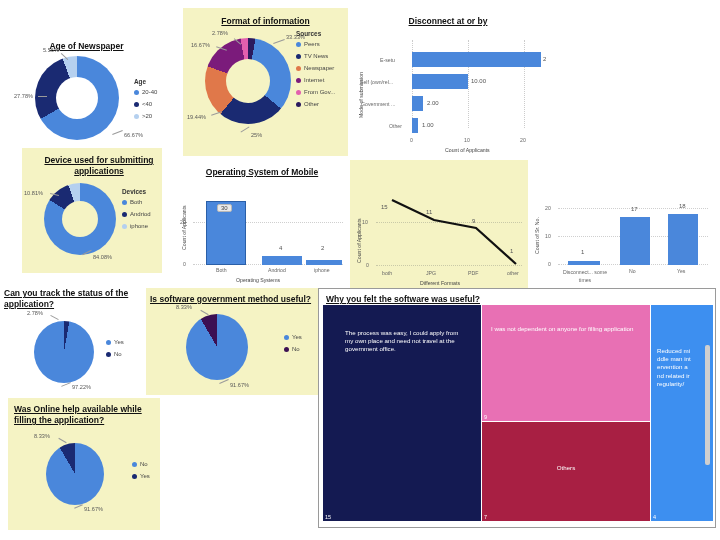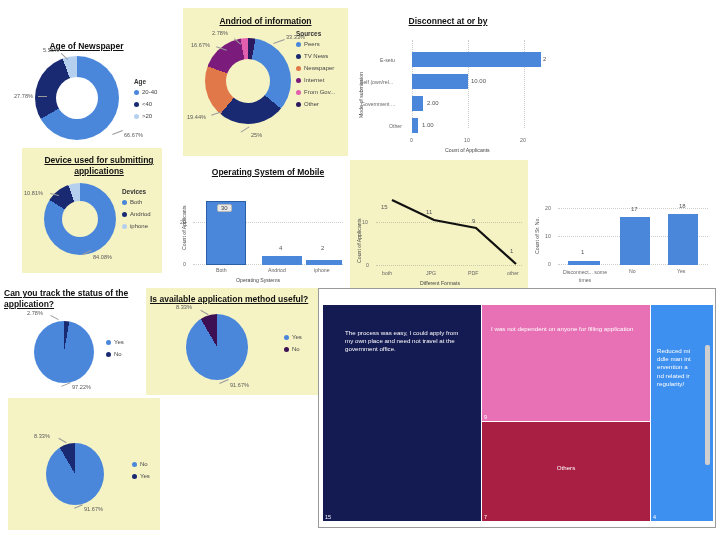--- a/index.html
+++ b/index.html
@@ -74,21 +74,21 @@
           <span>&lt;40</span>
         </div>
       <div class="lgr">
           <span class="dot" style="background:#b5d0ef"></span>
           <span>&gt;20</span>
         </div>
     </div>
   </div>
 
   <div class="panel bg-cream" style="left:183px;top:8px;width:165px;height:148px;">
-    <div class="ptitle" style="position:absolute;left:0;top:5px;width:165px;">Andriod of information</div>
+    <div class="ptitle" style="position:absolute;left:0;top:5px;width:165px;">Format of information</div>
 
     <div class="donut" style="left:22px;top:30px;width:86px;height:86px;background:conic-gradient(from 10deg,#4a87db 0deg 120deg,#1a2a72 120deg 210deg,#e0784a 210deg 280deg,#7b1b7b 280deg 340deg,#e25fae 340deg 350deg,#2b1a5e 350deg 360deg);"></div>
     <div style="position:absolute;left:43px;top:51px;width:44px;height:44px;border-radius:50%;background:#f5f3c4;"></div>
 
     <div class="pct-lbl" style="left:29px;top:22px;">2.78%</div>
     <div class="leader" style="left:50px;top:33px;width:9px;transform:rotate(40deg);"></div>
     <div class="pct-lbl" style="left:8px;top:34px;">16.67%</div>
     <div class="leader" style="left:33px;top:40px;width:11px;transform:rotate(18deg);"></div>
     <div class="pct-lbl" style="left:103px;top:26px;">33.33%</div>
     <div class="leader" style="left:90px;top:33px;width:12px;transform:rotate(-20deg);"></div>
@@ -180,21 +180,21 @@
           <span>Andriod</span>
         </div>
       <div class="lgr">
           <span class="dot" style="background:#b5d0ef"></span>
           <span>iphone</span>
         </div>
     </div>
   </div>
 
   <div class="panel bg-white" style="left:176px;top:160px;width:172px;height:125px;">
-    <div class="ptitle" style="position:absolute;left:0;top:4px;width:172px;margin-left:6px;">Operating System of Mobile</div>
+    <div class="ptitle" style="position:absolute;left:0;top:4px;width:172px;">Operating System of Mobile</div>
 
     <div class="axis-title vert" style="left:5px;top:90px;">Count of Applicants</div>
 
     <div class="gridline" style="left:17px;top:104px;width:150px;"></div>
     <div class="gridline" style="left:17px;top:62px;width:150px;"></div>
     <div class="axis-lbl" style="left:7px;top:101px;">0</div>
     <div class="axis-lbl" style="left:4px;top:59px;">20</div>
 
     <div class="bar" style="left:30px;top:41px;width:40px;height:64px;border:1px solid #2a5fa8;"></div>
     <div style="position:absolute;left:41px;top:44px;background:#e9e9e9;border:1px solid #b8b8b8;border-radius:2px;padding:0 3px;font-size:6px;color:#444;">30</div>
@@ -277,21 +277,21 @@
           <span>Yes</span>
         </div>
       <div class="lgr">
           <span class="dot" style="background:#1a2a72"></span>
           <span>No</span>
         </div>
     </div>
   </div>
 
   <div class="panel bg-cream" style="left:146px;top:288px;width:172px;height:107px;">
-    <div class="ptitle left" style="position:absolute;left:0;top:3px;width:172px;">Is available application method useful?</div>
+    <div class="ptitle left" style="position:absolute;left:0;top:3px;width:172px;">Is software government method useful?</div>
 
     <div class="pie" style="left:40px;top:26px;width:62px;height:66px;background:conic-gradient(from 330deg,#3c1053 0deg 30deg,#4a87db 30deg 360deg);"></div>
 
     <div class="pct-lbl" style="left:30px;top:16px;">8.33%</div>
     <div class="leader" style="left:54px;top:24px;width:9px;transform:rotate(30deg);"></div>
     <div class="pct-lbl" style="left:84px;top:94px;">91.67%</div>
     <div class="leader" style="left:73px;top:93px;width:10px;transform:rotate(-24deg);"></div>
 
     <div class="legend" style="left:138px;top:45px;">
       <div class="lgr">
@@ -299,20 +299,21 @@
           <span>Yes</span>
         </div>
       <div class="lgr">
           <span class="dot" style="background:#3c1053"></span>
           <span>No</span>
         </div>
     </div>
   </div>
 
   <div class="panel bg-white" style="left:318px;top:288px;width:398px;height:240px;border:1px solid #9a9a9a;">
+    <div class="ptitle left" style="position:absolute;left:3px;top:2px;width:392px;">Why you felt the software was useful?</div>
 
     <div class="tm-cell" style="left:4px;top:16px;width:158px;height:216px;background:#141a52;">
       <div class="tm-txt" style="left:22px;top:24px;width:120px;">The process was easy, I could apply from my own place and need not travel at the government office.</div>
       <div class="tm-num">15</div>
     </div>
 
     <div class="tm-cell" style="left:163px;top:16px;width:168px;height:116px;background:#e870b4;">
       <div class="tm-txt" style="left:9px;top:20px;width:148px;">I was not dependent on anyone for filling application</div>
       <div class="tm-num">9</div>
     </div>
@@ -323,20 +324,21 @@
     </div>
 
     <div class="tm-cell" style="left:332px;top:16px;width:62px;height:216px;background:#3d8ff0;">
       <div class="tm-txt" style="left:6px;top:42px;width:34px;word-break:break-all;">Reduced middle man intervention and related irregularity/</div>
       <div class="tm-num">4</div>
       <div style="position:absolute;right:3px;top:40px;width:5px;height:120px;background:#cfcfcf;border-radius:2px;"></div>
     </div>
   </div>
 
   <div class="panel bg-cream" style="left:8px;top:398px;width:152px;height:132px;">
+    <div class="ptitle left" style="position:absolute;left:2px;top:3px;width:150px;">Was Online help available while filling the application?</div>
 
     <div class="pie" style="left:38px;top:45px;width:58px;height:62px;background:conic-gradient(from 330deg,#1a2a72 0deg 30deg,#4a87db 30deg 360deg);"></div>
 
     <div class="pct-lbl" style="left:26px;top:35px;">8.33%</div>
     <div class="leader" style="left:50px;top:42px;width:9px;transform:rotate(30deg);"></div>
     <div class="pct-lbl" style="left:76px;top:108px;">91.67%</div>
     <div class="leader" style="left:66px;top:108px;width:9px;transform:rotate(-24deg);"></div>
 
     <div class="legend" style="left:124px;top:62px;">
       <div class="lgr">

